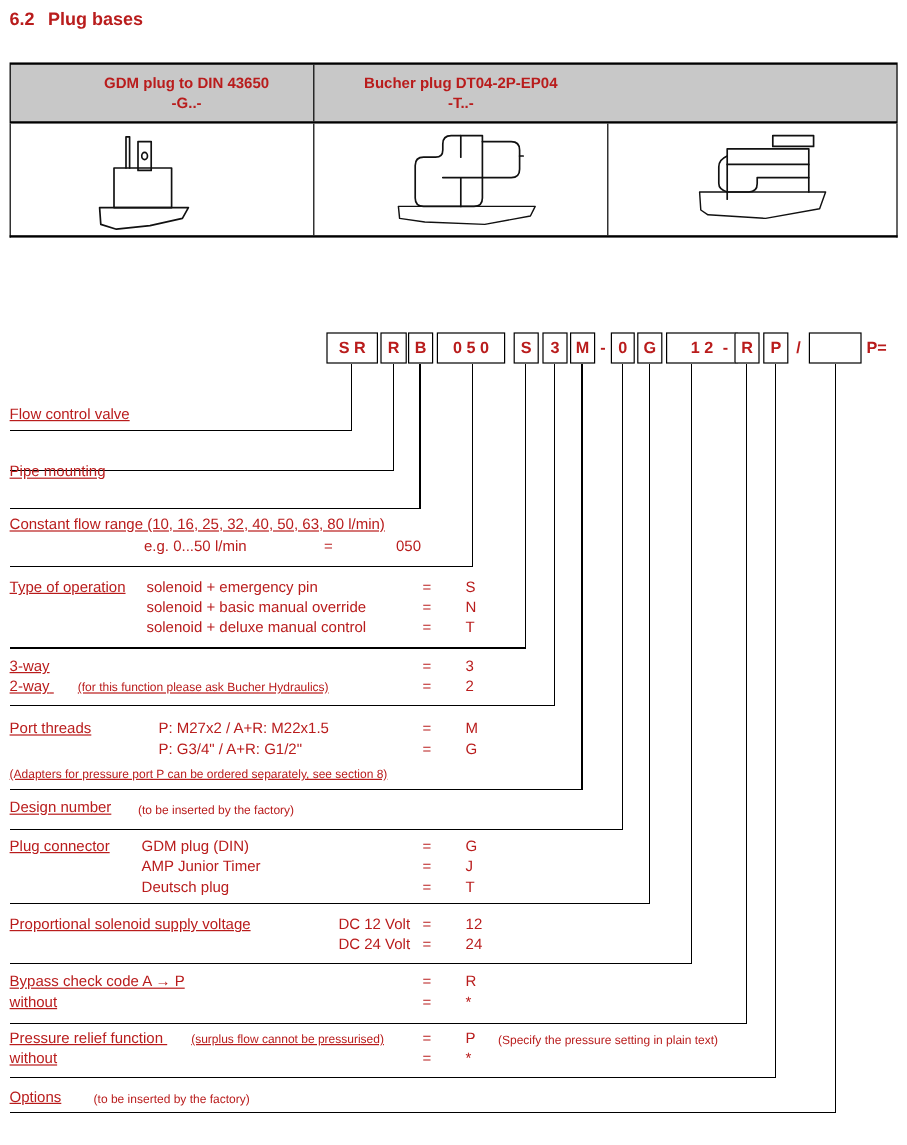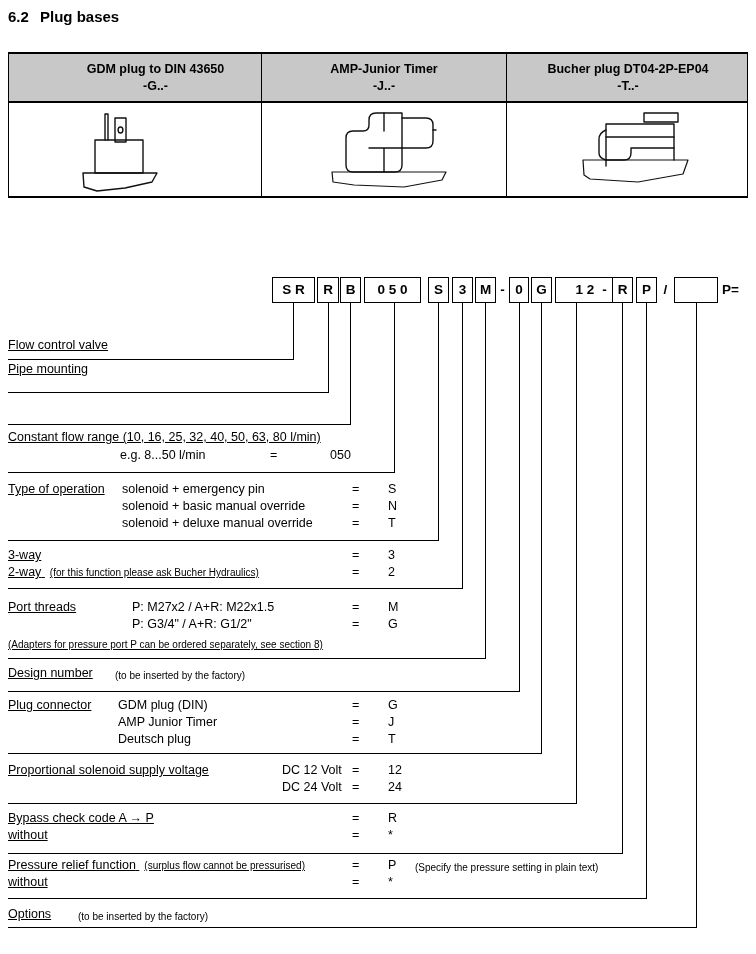--- a/index.html
+++ b/index.html
@@ -1,17 +1,17 @@
 <!DOCTYPE html>
 <html><head>
 <meta charset="utf-8">
 <style>
   html,body{margin:0;padding:0;background:#fff;}
   .page{
-    position:relative;width:756px;height:954px;background:#fff;color:#000000;
+    position:relative;width:756px;height:954px;background:#fff;color:#b91c1c;
     font-family:"Liberation Sans","DejaVu Sans",sans-serif;overflow:hidden;
   }
   .h1{position:absolute;left:8px;top:8px;font-size:15px;font-weight:bold;z-index:2;}
   .h1 .num{display:inline-block;width:32px;}
   .h2{position:absolute;left:8px;top:230px;font-size:17px;font-weight:bold;z-index:2;}
   .h2 .num{display:inline-block;width:40px;}
 
   
   .plug-table{position:absolute;left:8px;top:52px;width:740px;z-index:2;}
   .pt-head{display:grid;grid-template-columns:252px 245px 243px;
@@ -39,41 +39,37 @@
   .leaders{position:absolute;left:0;top:0;z-index:1;pointer-events:none;}
   .leaders path{stroke:#000;stroke-width:1;fill:none;shape-rendering:crispEdges;}
 
   
   .tline{position:absolute;left:8px;width:742px;height:17px;font-size:12.5px;
     white-space:nowrap;z-index:2;line-height:15px;text-decoration:underline;}
   .at{position:absolute;top:0;}
   .eqc{left:344px;}
   .valc{left:380px;}
   .sm{font-size:10px;}
-  .smpad{margin-left:5px;}
+  .smpad{margin-left:20px;}
   svg.draw{stroke:#111;stroke-width:1.4;fill:none;stroke-linejoin:round;stroke-linecap:round;}
 </style>
 </head>
 <body>
 
 <div class="page">
 
   <div class="h1">
     <span class="num">6.2</span><span>Plug bases</span>
   </div>
 
   <div class="plug-table">
     <div class="pt-head">
       <div class="cell">
         <div>GDM plug to DIN 43650</div>
         <div>-G..-</div>
-      </div>
-      <div class="cell">
-        <div>AMP-Junior Timer</div>
-        <div>-J..-</div>
       </div>
       <div class="cell">
         <div>Bucher plug DT04-2P-EP04</div>
         <div>-T..-</div>
       </div>
     </div>
     <div class="pt-body">
       <div class="cell">
         <svg class="draw" width="200" height="84" viewBox="0 0 200 84">
           <path d="M70,6 V32 M73,6 V32 M70,6 H73"></path>
@@ -136,47 +132,47 @@
     <path d="M576 303 V803 H8"></path>
     <path d="M622 303 V853 H8"></path>
     <path d="M646 303 V898 H8"></path>
     <path d="M696 303 V927 H8"></path>
   </svg>
 
   <div class="tline" style="top:338px;">
     <span>Flow control valve</span>
   </div>
 
-  <div class="tline" style="top:362px;">
+  <div class="tline" style="top:386px;">
     <span>Pipe mounting</span>
   </div>
 
 
   <div class="tline" style="top:430px;">
     <span>Constant flow range (10, 16, 25, 32, 40, 50, 63, 80 l/min)</span>
   </div>
   <div class="tline" style="top:448px;">
-    <span class="at" style="left:112px;">e.g. 8...50 l/min</span>
+    <span class="at" style="left:112px;">e.g. 0...50 l/min</span>
     <span class="at" style="left:262px;">=</span>
     <span class="at" style="left:322px;">050</span>
   </div>
 
   <div class="tline" style="top:482px;">
     <span>Type of operation</span>
     <span class="at" style="left:114px;">solenoid + emergency pin</span>
     <span class="at eqc">=</span>
     <span class="at valc">S</span>
   </div>
   <div class="tline" style="top:499px;">
     <span class="at" style="left:114px;">solenoid + basic manual override</span>
     <span class="at eqc">=</span>
     <span class="at valc">N</span>
   </div>
   <div class="tline" style="top:516px;">
-    <span class="at" style="left:114px;">solenoid + deluxe manual override</span>
+    <span class="at" style="left:114px;">solenoid + deluxe manual control</span>
     <span class="at eqc">=</span>
     <span class="at valc">T</span>
   </div>
 
   <div class="tline" style="top:548px;">
     <span>3-way</span>
     <span class="at eqc">=</span>
     <span class="at valc">3</span>
   </div>
   <div class="tline" style="top:565px;">

